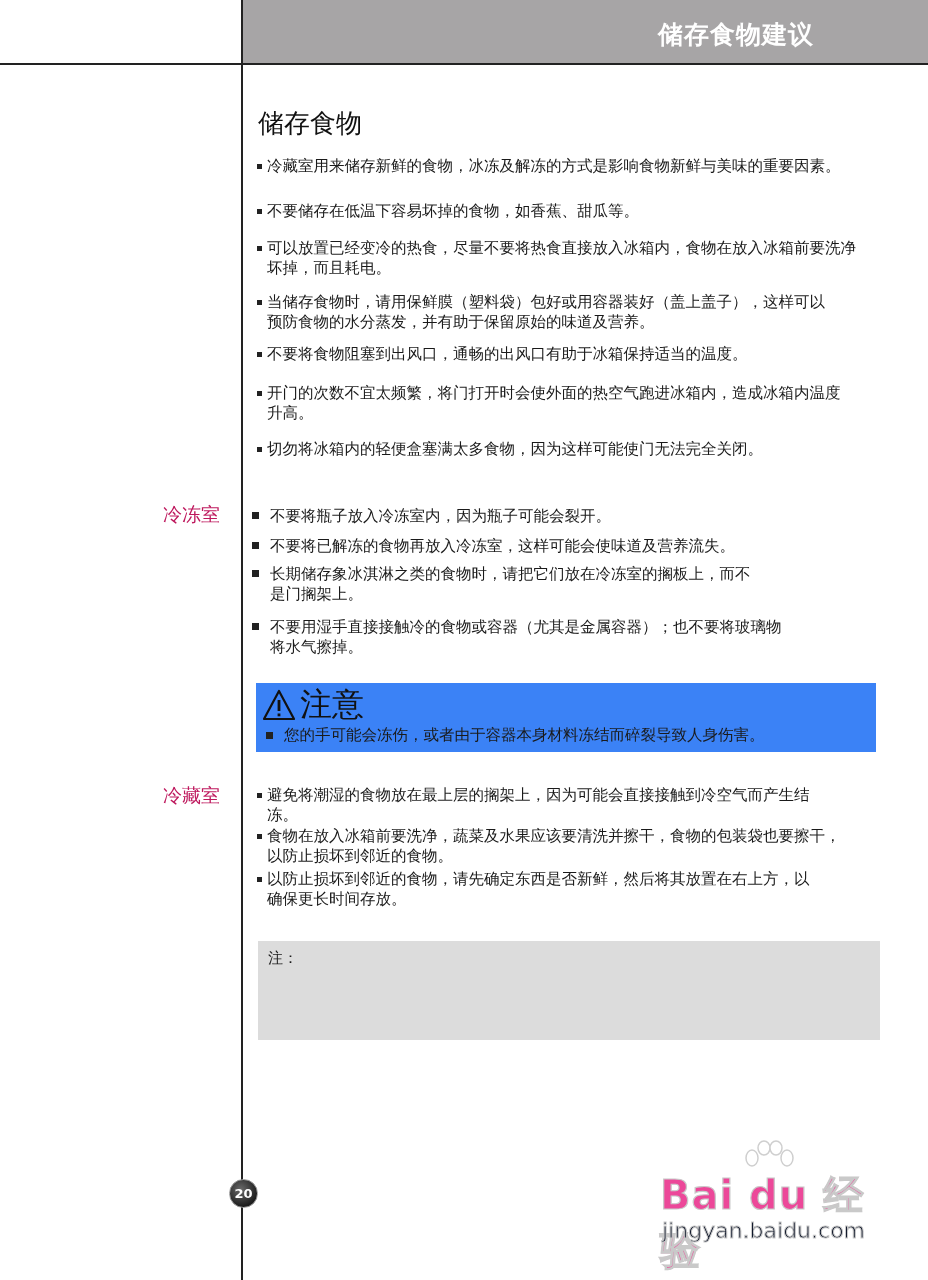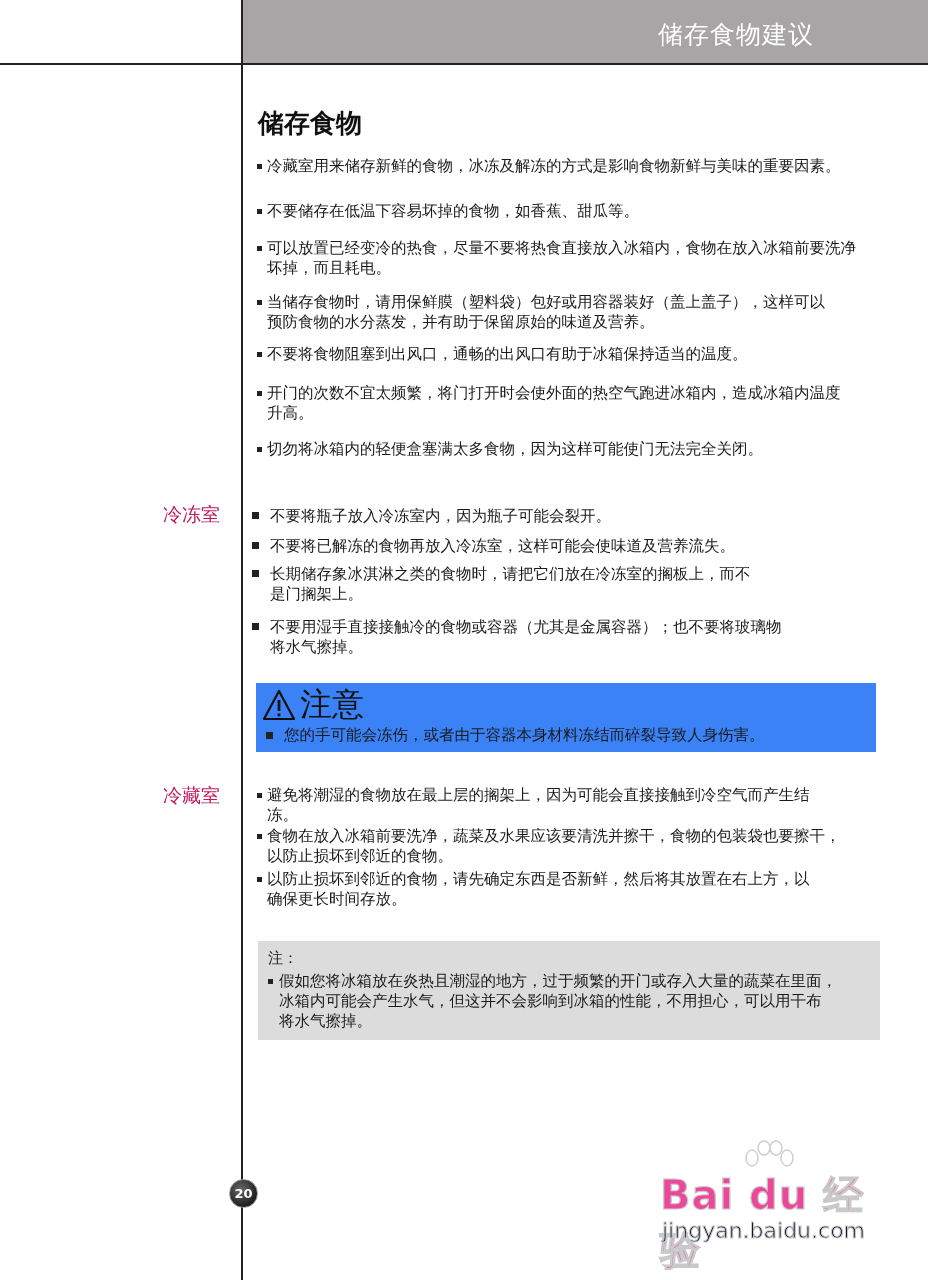--- a/index.html
+++ b/index.html
@@ -7,29 +7,29 @@
     width: 928px; height: 1280px; position: relative; overflow: hidden;
     background: #ffffff; color: #1a1a1a;
     font-family: "DejaVu Serif", "Liberation Serif", serif;
   }
   .header-band {
     position: absolute; left: 242px; top: 0; width: 686px; height: 63px;
     background: #a7a5a6;
   }
   .header-title {
     position: absolute; right: 114px; top: 18px;
-    color: #ffffff; font-size: 25px; font-weight: normal; letter-spacing: 1px;
+    color: #ffffff; font-size: 25px; font-weight: bold; letter-spacing: 1px;
     font-family: "DejaVu Sans", "Liberation Sans", sans-serif;
   }
   .hline { position: absolute; left: 0; top: 63px; width: 928px; height: 2px; background: #222; }
   .vline { position: absolute; left: 241px; top: 0; width: 2px; height: 1280px; background: #222; }
 
   .section-title {
     position: absolute; left: 258px; top: 106px;
-    font-size: 26px; font-weight: bold; color: #111;
+    font-size: 26px; font-weight: normal; color: #111;
     font-family: "DejaVu Sans", "Liberation Sans", sans-serif;
   }
   .bullet {
     position: absolute; left: 256px; width: 640px;
     font-size: 15.5px; line-height: 20px; color: #1a1a1a;
     padding-left: 11px;
   }
   .bullet::before {
     content: ""; position: absolute; left: 1px; top: 8px; width: 5px; height: 5px; background: #222;
   }
@@ -120,21 +120,20 @@
   <div class="caution-text">您的手可能会冻伤，或者由于容器本身材料冻结而碎裂导致人身伤害。</div>
 </div>
 
 <div class="side-label" style="top:783px">冷藏室</div>
 <div class="bullet" style="top:785px"><span>避免将潮湿的食物放在最上层的搁架上，因为可能会直接接触到冷空气而产生结</span><br><span>冻。</span></div>
 <div class="bullet" style="top:826px"><span>食物在放入冰箱前要洗净，蔬菜及水果应该要清洗并擦干，食物的包装袋也要擦干，</span><br><span>以防止损坏到邻近的食物。</span></div>
 <div class="bullet" style="top:869px"><span>以防止损坏到邻近的食物，请先确定东西是否新鲜，然后将其放置在右上方，以</span><br><span>确保更长时间存放。</span></div>
 
 <div class="note-box">
   <div class="note-label">注：</div>
-  <div class="note-text"><span>假如您将冰箱放在炎热且潮湿的地方，过于频繁的开门或存入大量的蔬菜在里面，</span><br><span>冰箱内可能会产生水气，但这并不会影响到冰箱的性能，不用担心，可以用干布</span><br><span>将水气擦掉。</span></div>
 </div>
 
 <div class="page-badge">20</div>
 
 <div class="watermark">
   <svg style="position:absolute;left:78px;top:0" width="60" height="40" viewBox="0 0 60 40">
     <g fill="#fff" stroke="#cfcfcf" stroke-width="1.5">
       <ellipse cx="14" cy="18" rx="6" ry="8"></ellipse>
         <ellipse cx="26" cy="8" rx="6" ry="7"></ellipse>
       <ellipse cx="38" cy="8" rx="6" ry="7"></ellipse>

